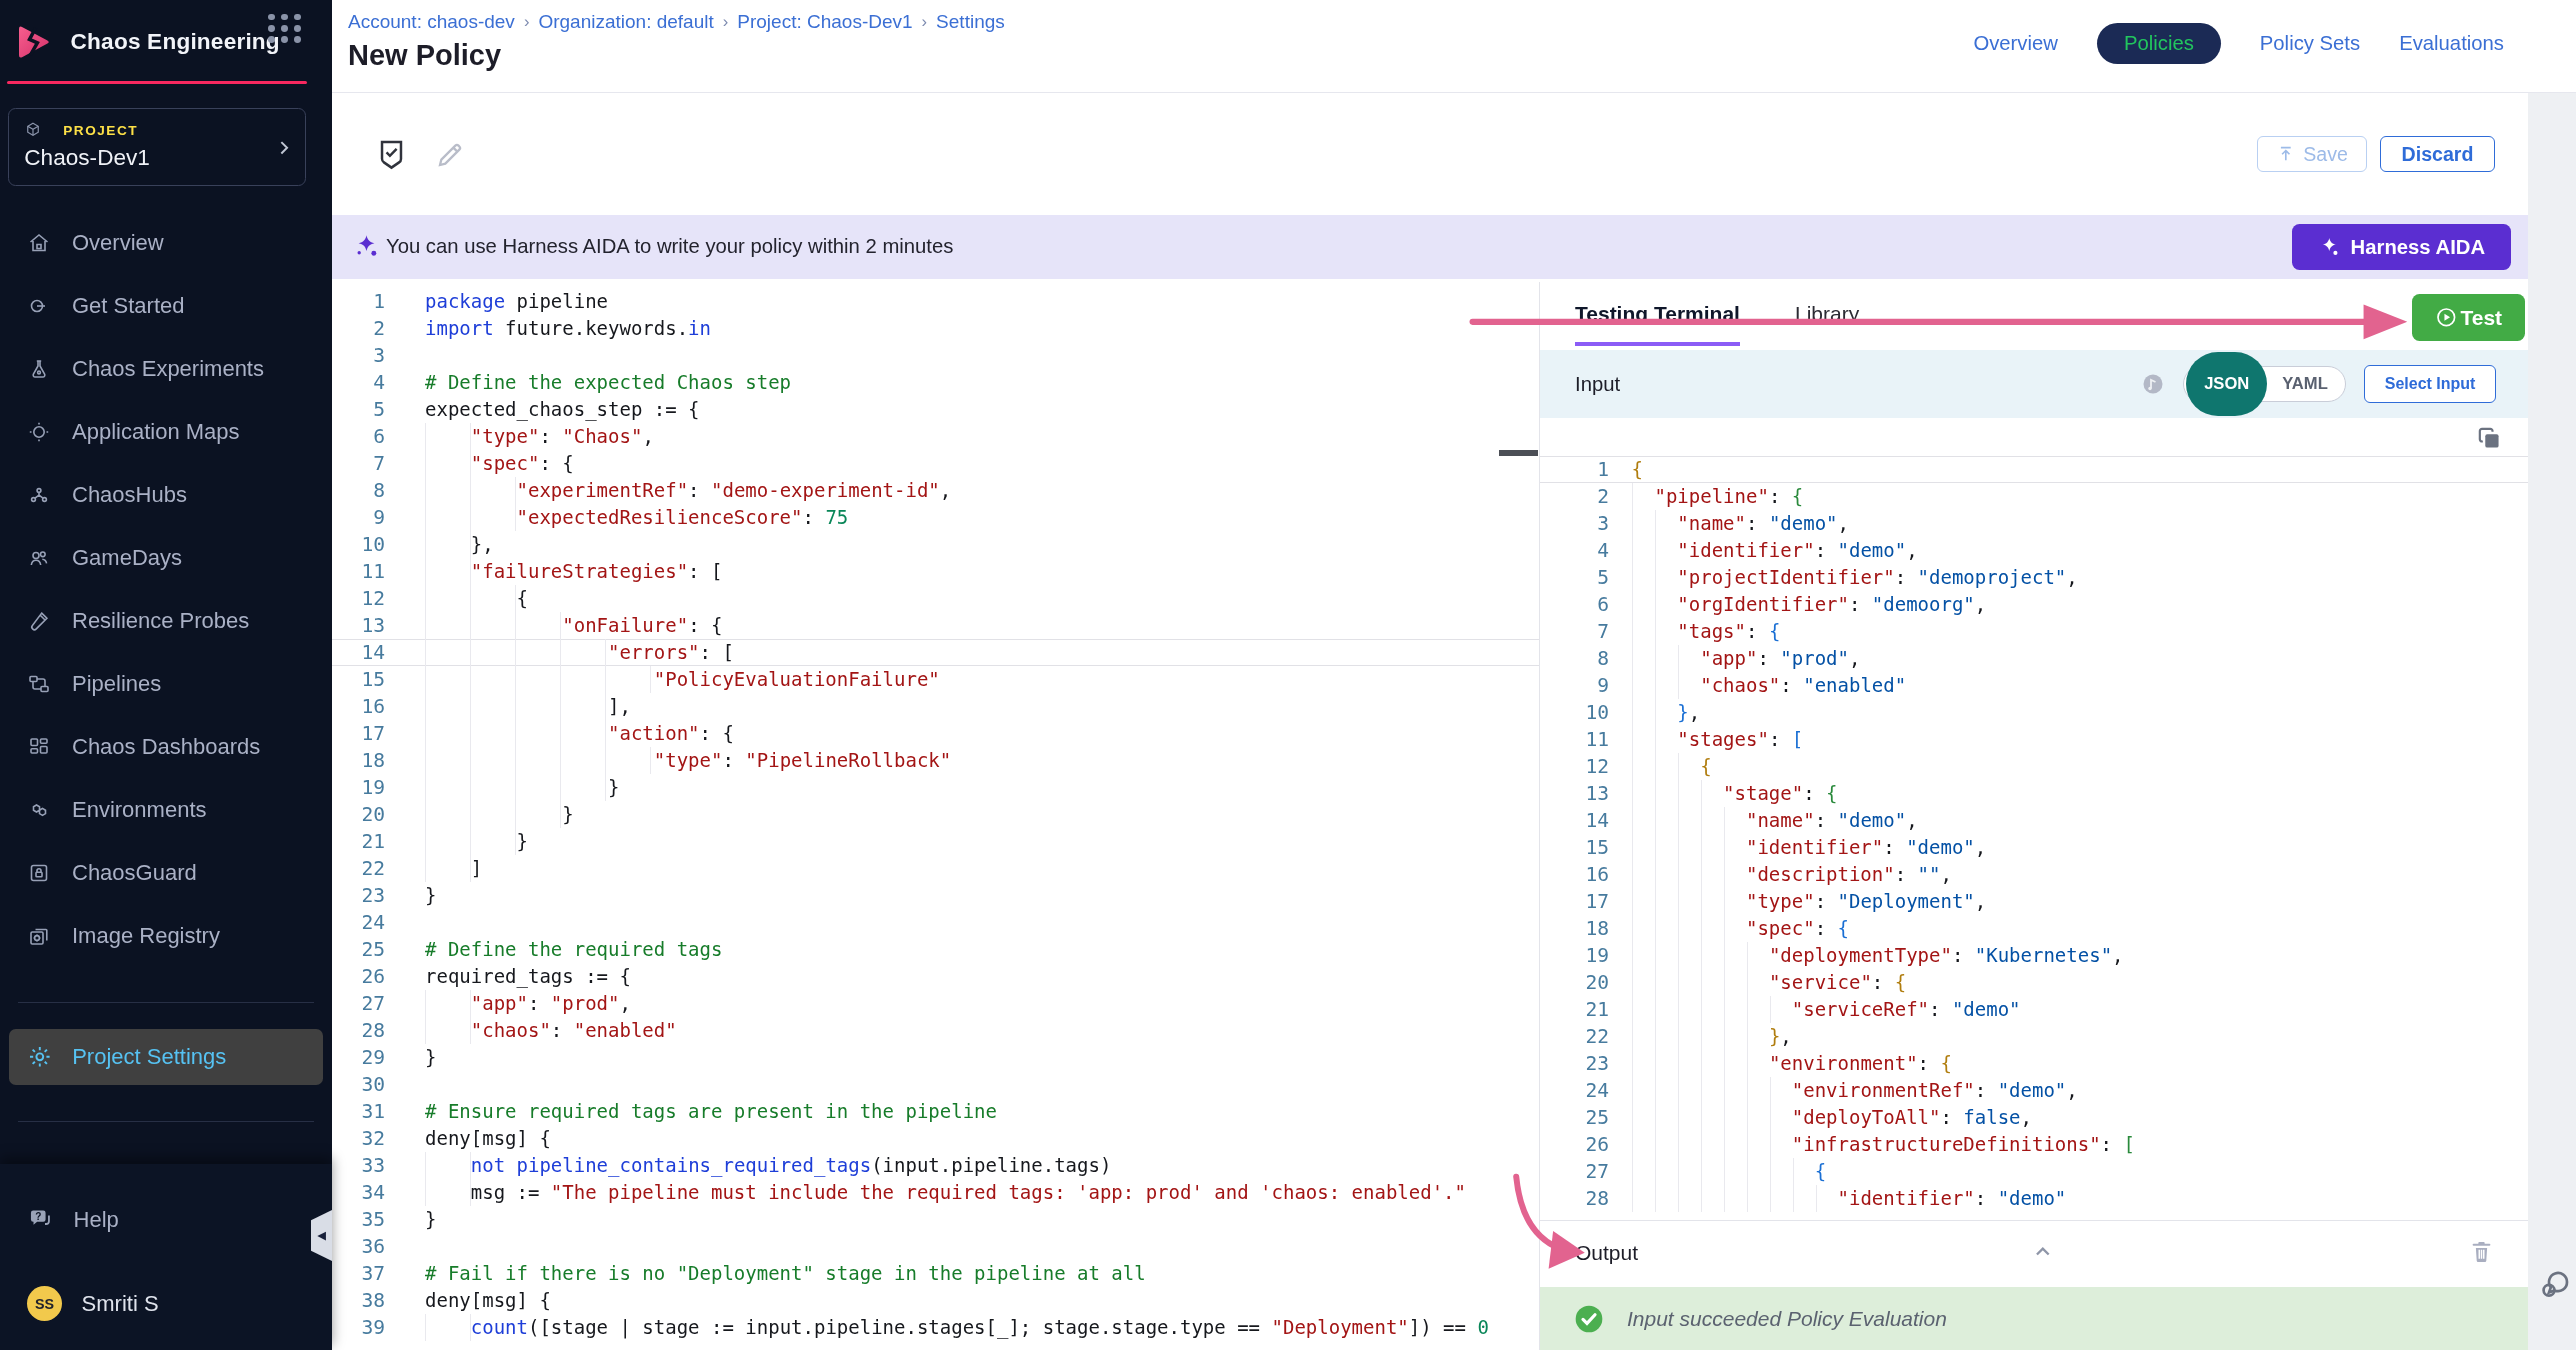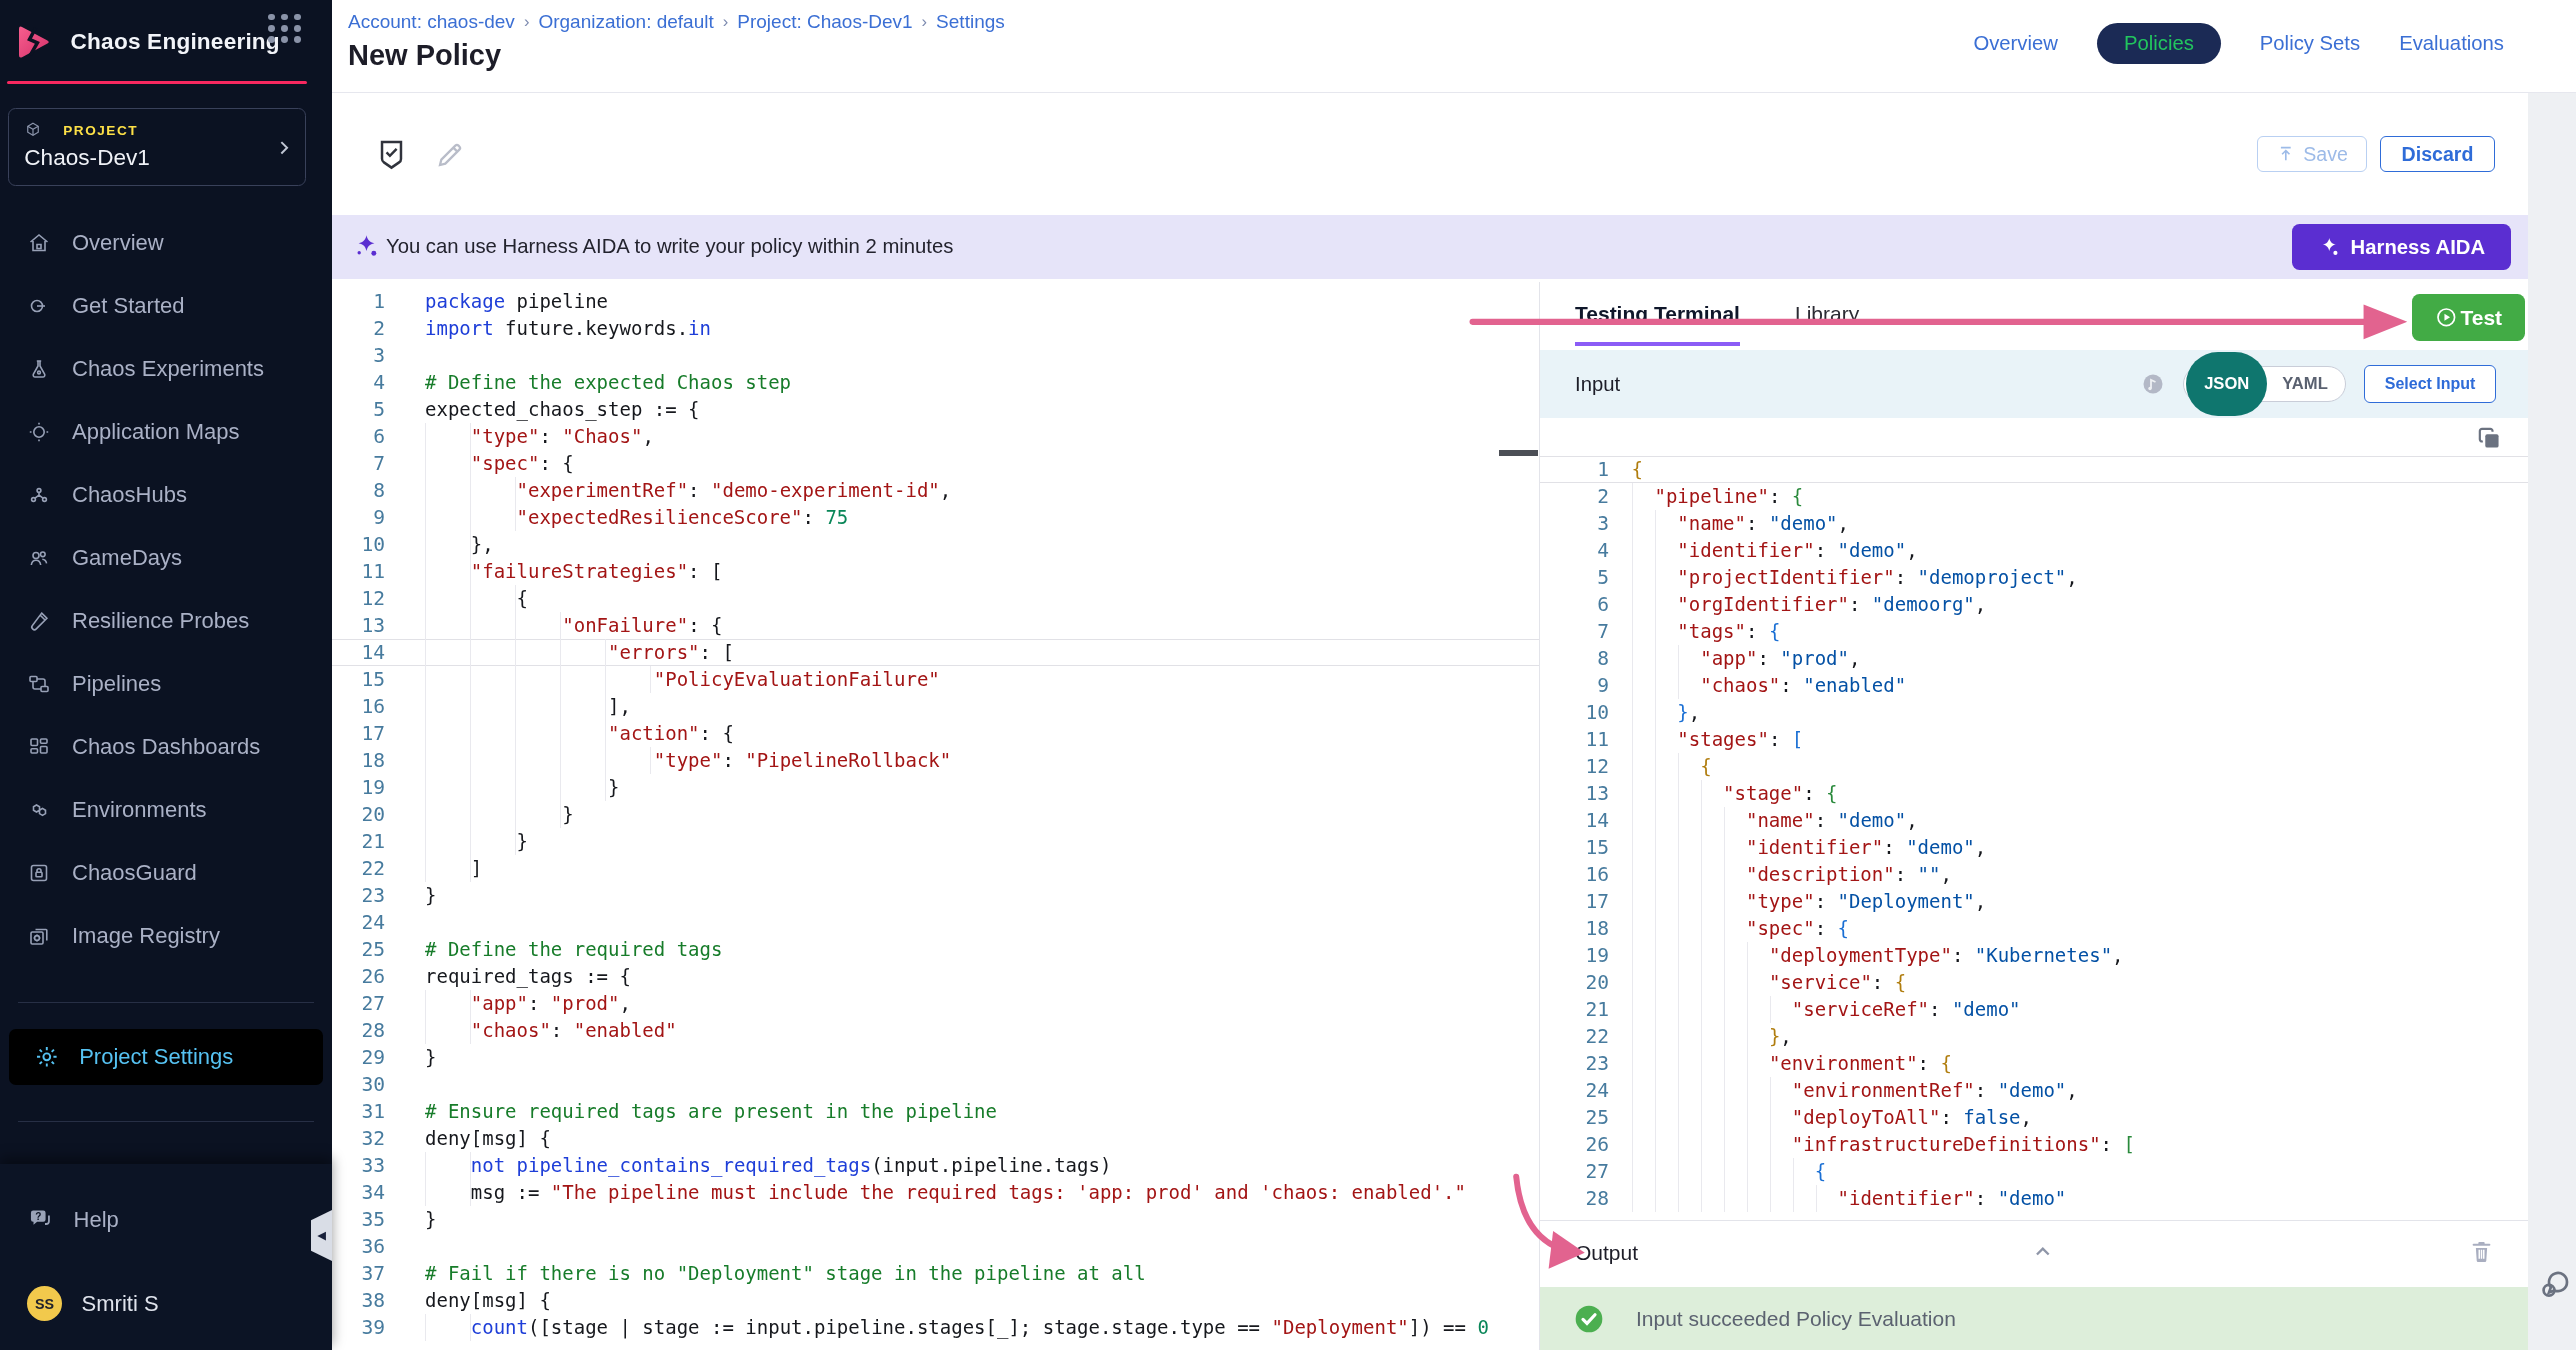--- a/index.html
+++ b/index.html
@@ -18,22 +18,22 @@
   .project-card { position:absolute; left:8.3px; top:108px; width:298px; height:78px; border:1.5px solid #39415a;
     border-radius:7.5px; padding:12px 15px; cursor:pointer; }
   .project-label { display:flex; align-items:center; gap:21px; color:#fde047; font-size:13.6px; font-weight:bold; letter-spacing:1.5px; }
   .project-name { margin-top:6px; font-size:22.6px; color:#f0f2f7; }
   .project-card .chev { position:absolute; right:12px; top:25.6px; color:#c0c6d4; }
   #sidebar-menu { position:absolute; left:0; top:211px; width:332px; }
   .side-item { height:63px; display:flex; align-items:center; padding-left:27px; gap:21px; cursor:pointer; font-size:22px; color:#aab1c6;}
   .side-item .icon { width:24px; height:24px; color:#97a0b6; flex:0 0 24px;}
   .icon svg { width:100%; height:100%; display:block; }
   .side-hr { position:absolute; left:18px; width:296px; border-top:0.8px solid #272f45; }
-  #project-settings { position:absolute; left:9px; top:1029px; width:314px; height:56px; background:#000000;
-    border-radius:6.8px; display:flex; align-items:center; gap:19.6px; padding-left:25px; cursor:pointer;
+  #project-settings { position:absolute; left:9px; top:1029px; width:314px; height:56px; background:#404040;
+    border-radius:6.8px; display:flex; align-items:center; gap:19.6px; padding-left:18px; cursor:pointer;
     color:var(--project-settings-blue,#56c2f2); font-size:22px; }
   #project-settings .icon { width:25.6px; height:25.6px; color:var(--project-settings-blue,#56c2f2);}
   #sidebar-bottom { position:absolute; left:0; top:1164px; width:332px; height:187px; background:#0c1425;
     box-shadow:0 -6px 12px rgba(0,0,0,.4); }
   .bottom-row { position:absolute; left:27px; display:flex; align-items:center; gap:19.6px; font-size:22px; color:#aab1c6; cursor:pointer;}
   #help-row { top:42px; }
   #user-row { top:122px; color:#dfe3ec; }
   .avatar { width:35px; height:35px; border-radius:50%; background:#f2c94c; color:#20222c; font-size:14.3px; font-weight:bold;
     display:flex; align-items:center; justify-content:center; }
   #collapse-handle { position:absolute; right:0; top:1210px; width:21px; height:51px; background:#d9dde6;
@@ -105,21 +105,21 @@
     font-size:16px; font-weight:bold; padding:0 19.6px; display:flex; align-items:center; cursor:pointer;}
   #copy-icon { position:absolute; right:24px; top:142px; width:29px; height:29px; color:#6b7280; cursor:pointer; z-index:3;}
   #json-rows { position:absolute; left:0; top:136px; width:100%; padding-top:38px; overflow:hidden; }
   #output-header { position:absolute; left:0; top:938px; width:100%; height:67px; border-top:0.8px solid #e3e4ea; background:#fff;}
   #output-label { position:absolute; left:35px; top:19.6px; font-size:21px; color:#1d1d28; }
   #output-chevron { position:absolute; left:490px; top:18px; width:25.6px; height:25.6px; color:#8f96a8; cursor:pointer;}
   #trash-icon { position:absolute; right:33px; top:16.6px; width:27px; height:27px; color:#a9aec0; cursor:pointer;}
   #success-bar { position:absolute; left:0; top:1005px; width:100%; height:63px; background:var(--success-bar,#ddeeda);
     display:flex; align-items:center; }
   #success-check { width:32px; height:32px; margin-left:33px; }
-  #success-text { margin-left:31px; font-size:21px; color:#5b6270; }
+  #success-text { margin-left:22px; font-size:21px; color:#5b6270;font-style:italic; }
 
   
   #right-strip { position:absolute; left:2528px; top:93px; width:48px; height:1257px; background:#eef0f3; }
   #support-icon { position:absolute; left:9px; top:1174px; width:36px; height:36px; color:#6b7280; cursor:pointer;}
 
   
   #annotations { position:absolute; left:0; top:0; width:2576px; height:1351px; pointer-events:none; z-index:9;}
   .arrow-stroke { stroke:var(--accent-pink,#e2638f); stroke-width:8; fill:none; stroke-linecap:round;}
   .arrow-fill { fill:var(--accent-pink,#e2638f); }
 </style>

